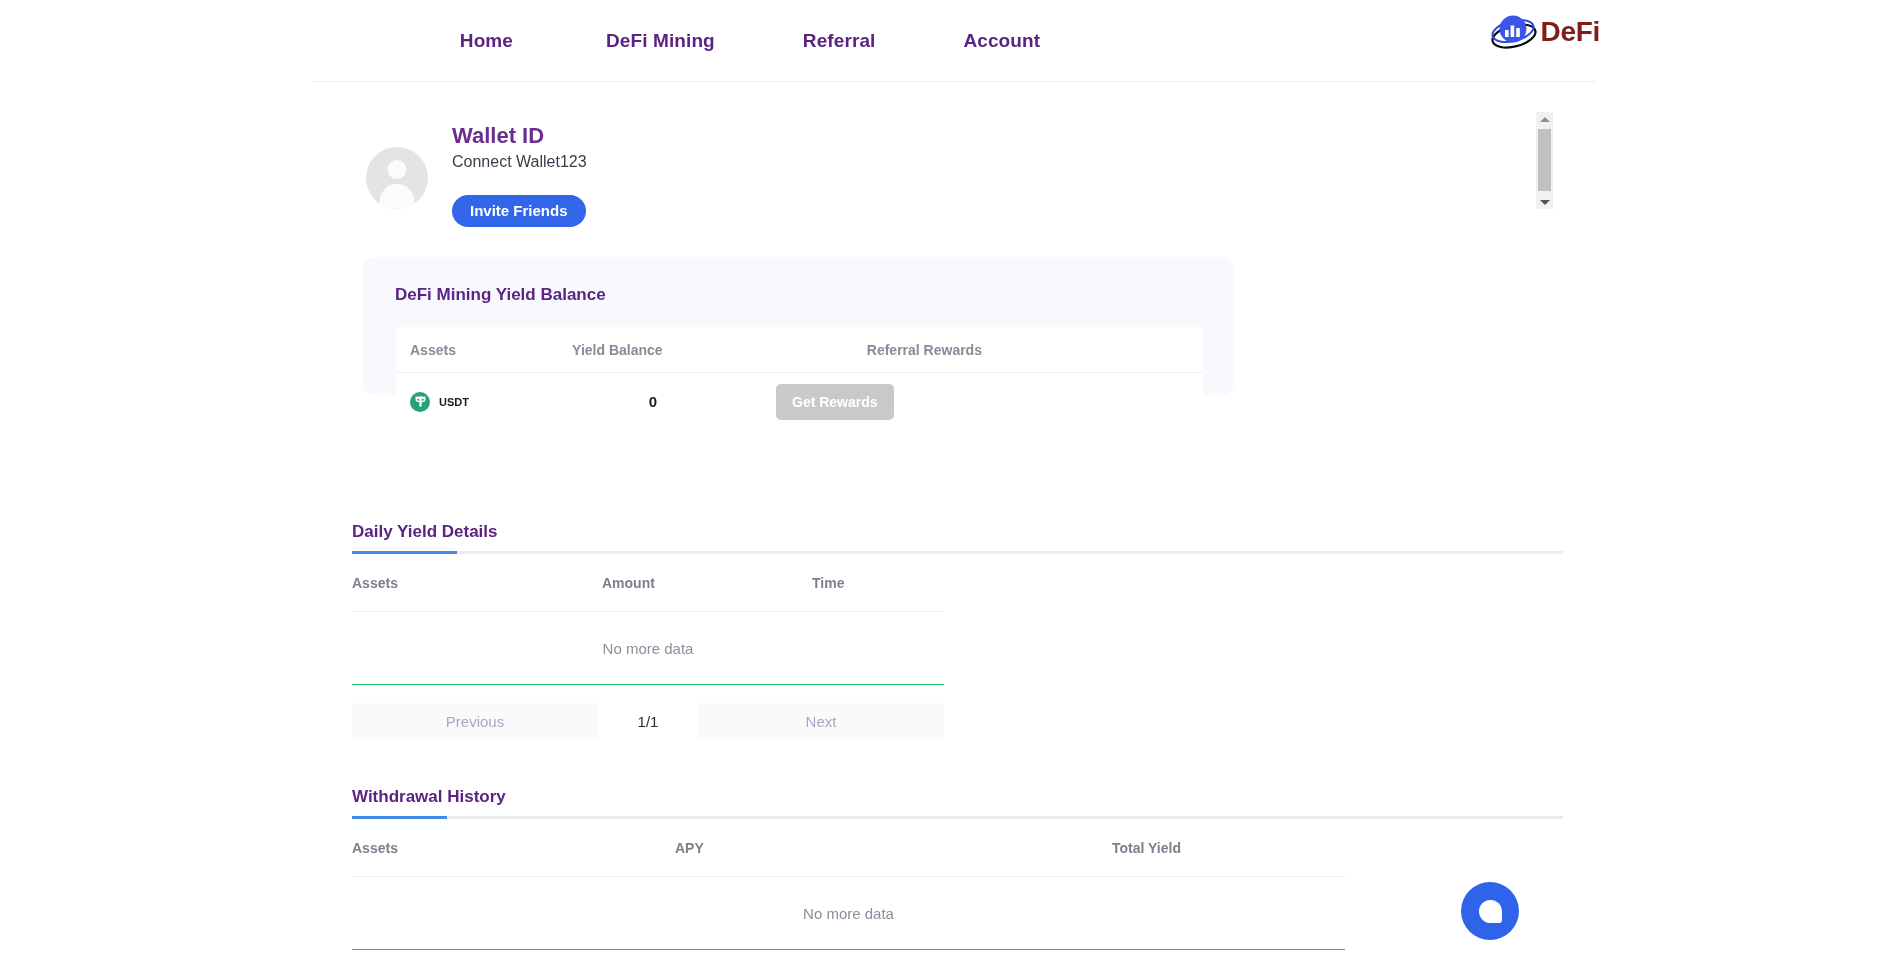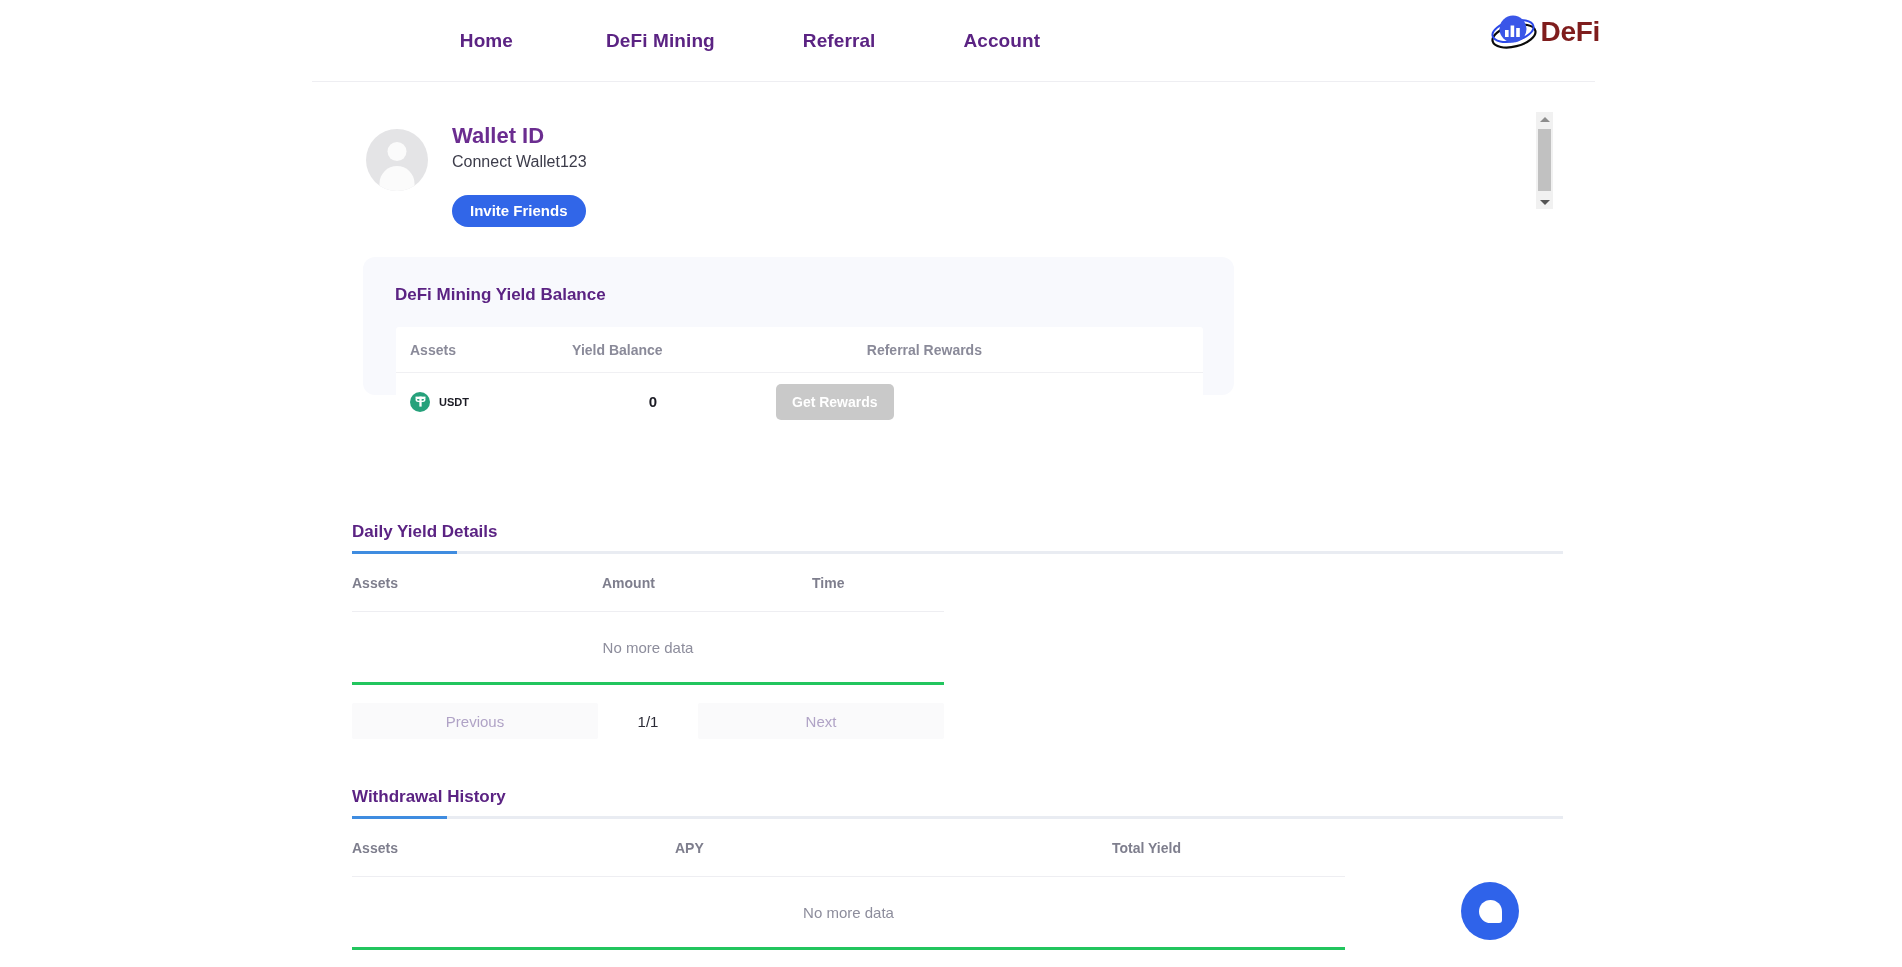--- a/index.html
+++ b/index.html
@@ -76,21 +76,21 @@
     height: 1px;
     background: #eeeef2;
   }
 
   
   .profile {
     position: absolute;
     left: 366px;
     top: 123px;
     display: flex;
-    align-items: flex-start;
+    align-items: center;
     gap: 24px;
   }
   .avatar {
     width: 62px; height: 62px;
     border-radius: 50%;
     background: #e4e4e6;
     position: relative;
     overflow: hidden;
     flex: none;
     margin-top: 6px;
@@ -297,21 +297,21 @@
   .dt-head span {
     font-size: 14px;
     font-weight: bold;
     color: #7e7e8d;
   }
   .dt-empty {
     height: 73px;
     display: flex;
     align-items: center;
     justify-content: center;
-    border-bottom: 3px solid #22c55e;
+    border-bottom: 1px solid #22c55e;
     font-size: 15px;
     color: #8d8d9c;
   }
   .section.daily .dtable { width: 592px; }
   .section.daily .dt-c1 { width: 250px; }
   .section.daily .dt-c2 { width: 210px; }
   .section.daily .dt-c3 { width: 132px; }
   .section.daily .dt-empty { width: 592px; }
 
   .section.history .dtable { width: 993px; }

